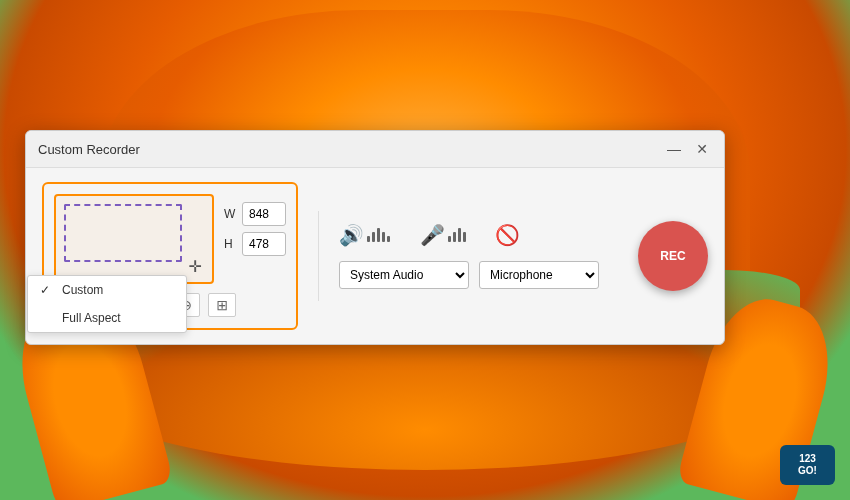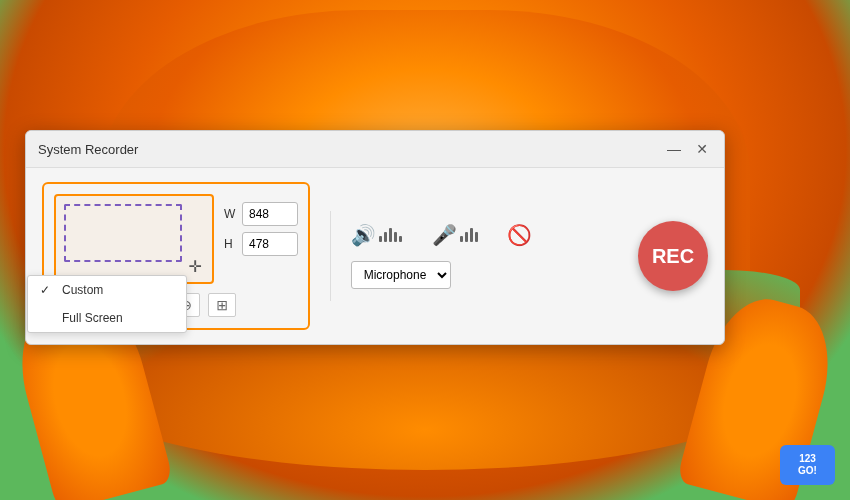--- a/index.html
+++ b/index.html
@@ -70,21 +70,21 @@
       transform: rotate(15deg);
     }
 
     
     .logo {
       position: absolute;
       bottom: 15px;
       right: 15px;
       width: 55px;
       height: 40px;
-      background: #3b82f6;
+      background: #0c4a6e;
       border-radius: 6px;
       display: flex;
       align-items: center;
       justify-content: center;
       font-size: 9px;
       color: #fff;
       font-weight: bold;
       z-index: 5;
     }
 
@@ -172,21 +172,21 @@
       cursor: move;
     }
 
     .wh-label {
       font-size: 12px;
       color: #333;
       width: 12px;
     }
 
     .wh-input {
-      width: 56px;
+      width: 44px;
       height: 24px;
       border: 1px solid #bbb;
       border-radius: 3px;
       padding: 0 6px;
       font-size: 12px;
       background: white;
     }
 
     .dim-row {
       display: flex;
@@ -244,32 +244,32 @@
       height: 28px;
       border: 1px solid #bbb;
       border-radius: 3px;
       font-size: 12px;
       background: white;
       padding: 0 6px;
       cursor: pointer;
     }
 
     .av-select.system-audio { width: 130px; }
-    .av-select.microphone { width: 100px; text-align: center; }
+    .av-select.microphone { width: 120px; }
     .av-select.webcam { width: 100px; background: #f5f5f5; color: #999; }
 
     
     .rec-btn {
       width: 70px;
       height: 70px;
       background: #d9534f;
       border: none;
       border-radius: 50%;
       color: white;
-      font-size: 20px;
+      font-size: 12px;
       font-weight: bold;
       cursor: pointer;
       box-shadow: 0 3px 8px rgba(0,0,0,0.3);
       margin-left: auto;
       flex-shrink: 0;
     }
 
     
     .left-section-border {
       border: 2px solid #ff8c00;
@@ -318,21 +318,21 @@
 </div>
 
 <div class="logo">
   <span style="font-size:10px;text-align:center;line-height:1.2;white-space:pre;">123
 GO!</span>
 </div>
 
 <div class="dialog">
 
   <div class="dialog-titlebar">
-    <span class="dialog-title">System Recorder</span>
+    <span class="dialog-title">Custom Recorder</span>
     <div class="titlebar-controls">
       <button class="title-btn">—</button>
       <button class="title-btn close-btn">✕</button>
     </div>
   </div>
 
   <div class="dialog-body">
 
     <div class="left-section-border">
 
@@ -393,34 +393,37 @@
             <div class="bar" style="height:10px;"></div>
           </div>
         </div>
 
         <div style="display:flex;align-items:center;gap:3px;">
           <span style="font-size:20px;color:#555;">🚫</span>
         </div>
       </div>
 
       <div style="display:flex;align-items:center;gap:10px;">
+        <select class="av-select system-audio">
+          <option>System Audio</option>
+        </select>
         <select class="av-select microphone">
           <option>Microphone</option>
         </select>
       </div>
 
     </div>
 
     <button class="rec-btn">REC</button>
 
   </div>
 </div>
 
 <div class="dropdown-menu">
   <div class="dropdown-item">
     <span class="checkmark">✓</span>
     <span>Custom</span>
   </div>
   <div class="dropdown-item">
     <span class="checkmark"></span>
-    <span>Full Screen</span>
+    <span>Full Aspect</span>
   </div>
 </div>
 
 </body></html>

